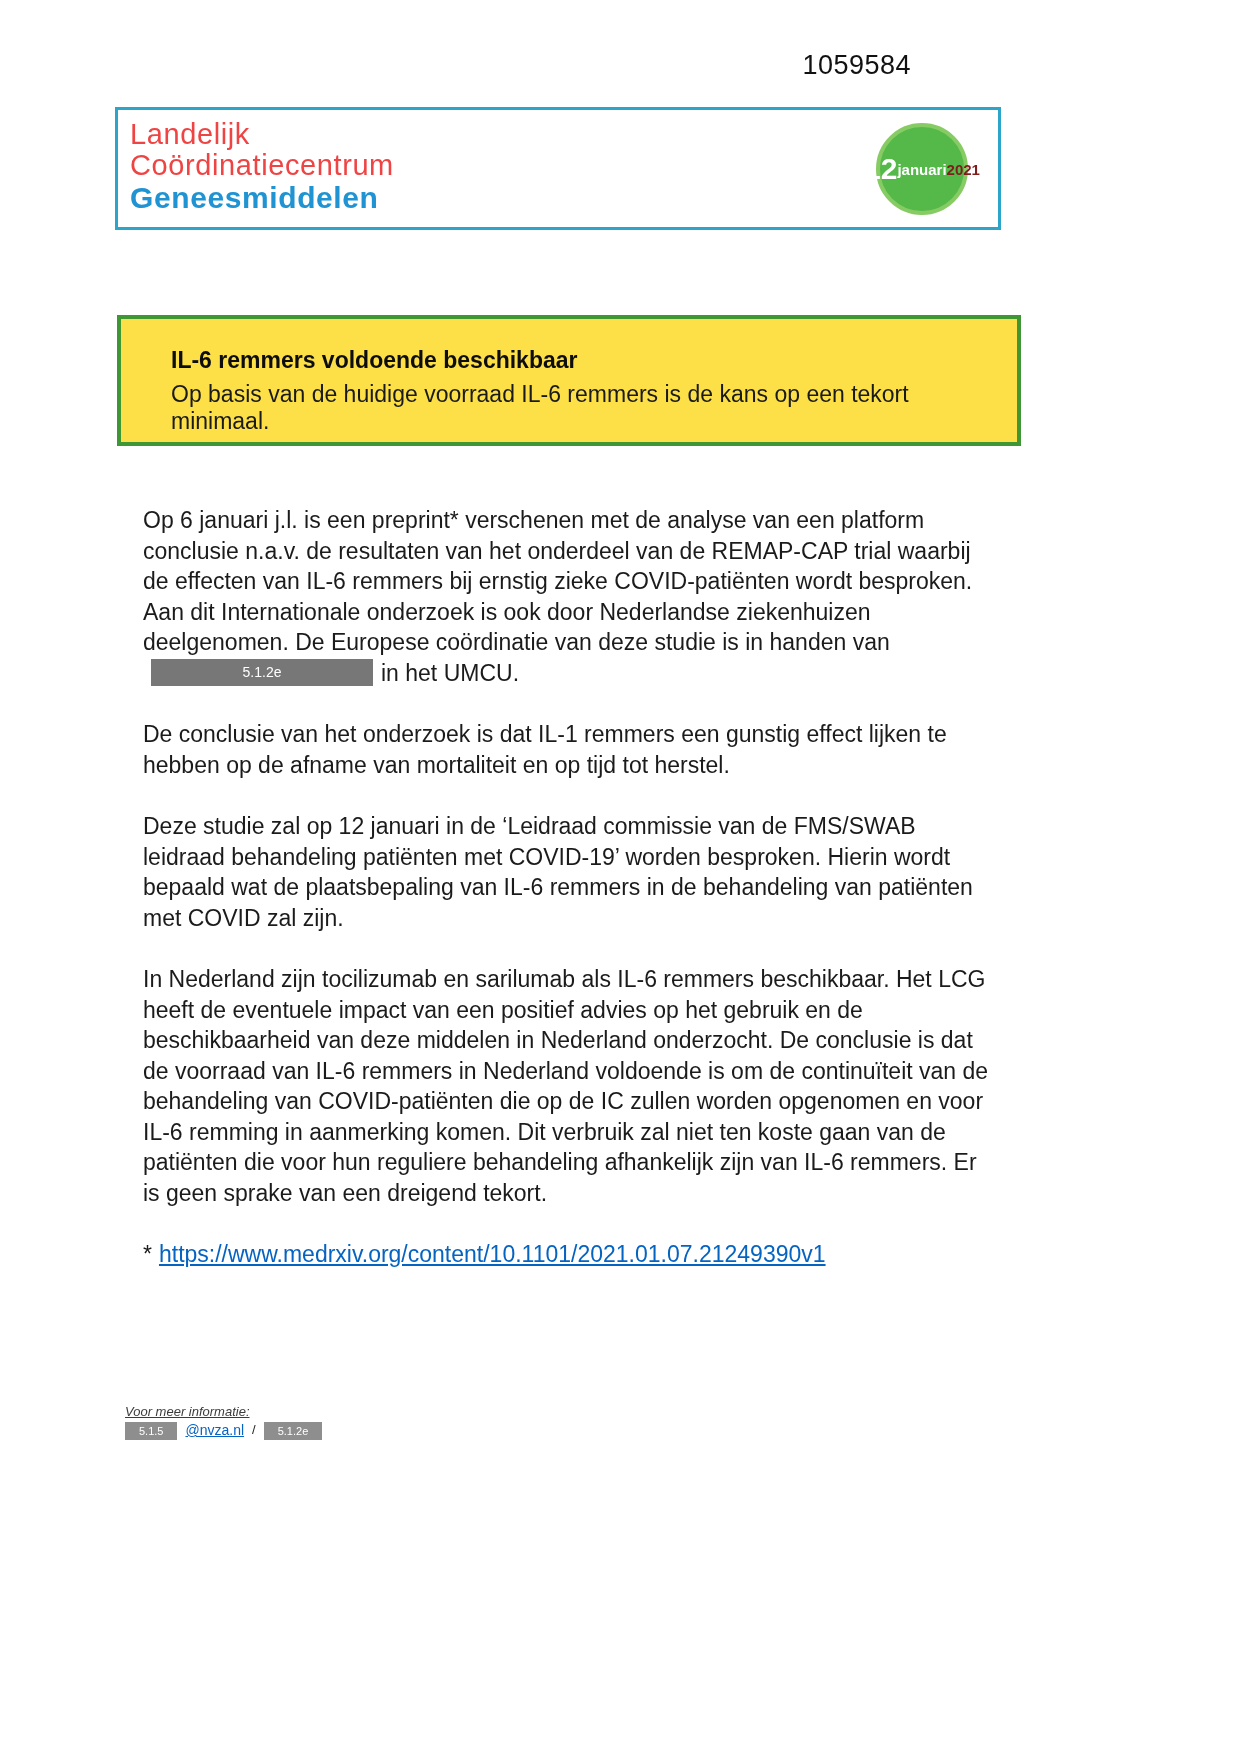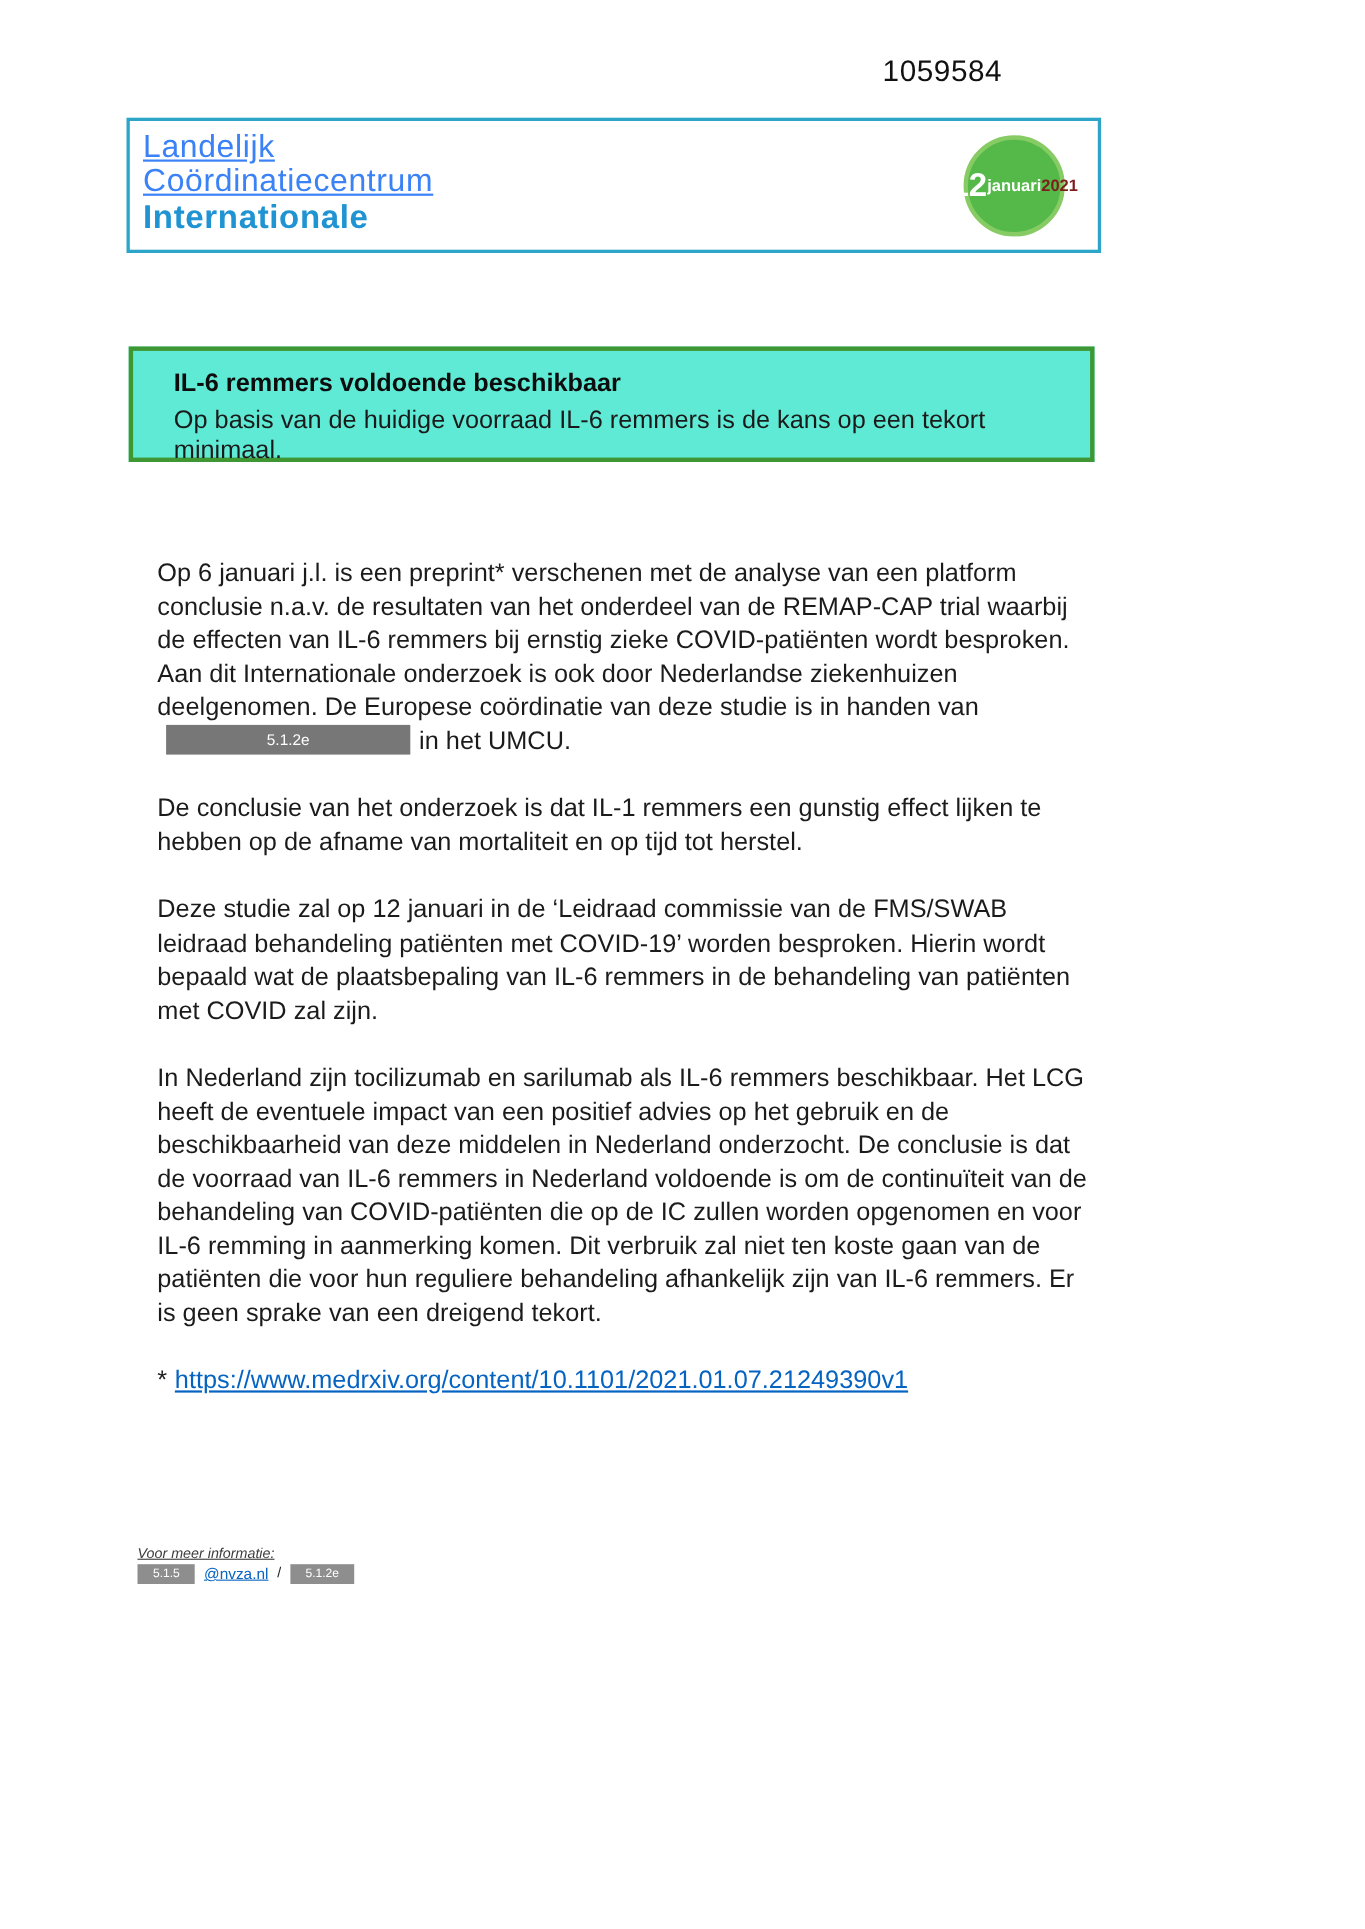--- a/index.html
+++ b/index.html
@@ -36,21 +36,21 @@
   .logo-text {
     position: absolute;
     top: 9px;
     left: 12px;
   }
   .logo-line {
     font-size: 29px;
     line-height: 31px;
     letter-spacing: 0.6px;
   }
-  .logo-line.light { color: #3b82f6; font-weight: 500; text-decoration: underline; }
+  .logo-line.light { color: #ef4444; font-weight: 500; }
   .logo-line.bold  { color: #2094d2; font-weight: 700; font-size: 30px; margin-top: 1px; }
   .date-badge {
     position: absolute;
     left: 758px;
     top: 13px;
     width: 84px;
     height: 84px;
     border-radius: 50%;
     background: #54b948;
     border: 4px solid #86cb63;
@@ -64,23 +64,23 @@
   .date-badge .day   { font-size: 30px; font-weight: 700; line-height: 28px; }
   .date-badge .month { font-size: 15px; font-weight: 700; line-height: 17px; }
   .date-badge .year  { font-size: 15px; font-weight: 700; line-height: 17px; color: #7f1d1d; }
   
   .banner {
     position: absolute;
     top: 315px;
     left: 117px;
     width: 870px;
     height: 97px;
-    background: #5eead4;
+    background: #fde047;
     border: 4px solid #3f9733;
-    padding: 0;
+    padding: 13px;
   }
   .banner-title {
     margin: 15px 0 0 37px;
     font-size: 23px;
     font-weight: 700;
     color: #0d0d0d;
   }
   .banner-subtitle {
     margin: 7px 0 0 37px;
     font-size: 23px;
@@ -153,21 +153,21 @@
 <body>
 
 <div class="page">
 
   <div class="doc-number">1059584</div>
 
   <div class="logo-box">
     <div class="logo-text">
       <div class="logo-line light">Landelijk</div>
       <div class="logo-line light">Coördinatiecentrum</div>
-      <div class="logo-line bold">Internationale</div>
+      <div class="logo-line bold">Geneesmiddelen</div>
     </div>
     <div class="date-badge">
       <div class="day">12</div>
       <div class="month">januari</div>
       <div class="year">2021</div>
     </div>
   </div>
 
   <div class="banner">
     <div class="banner-title">IL-6 remmers voldoende beschikbaar</div>

